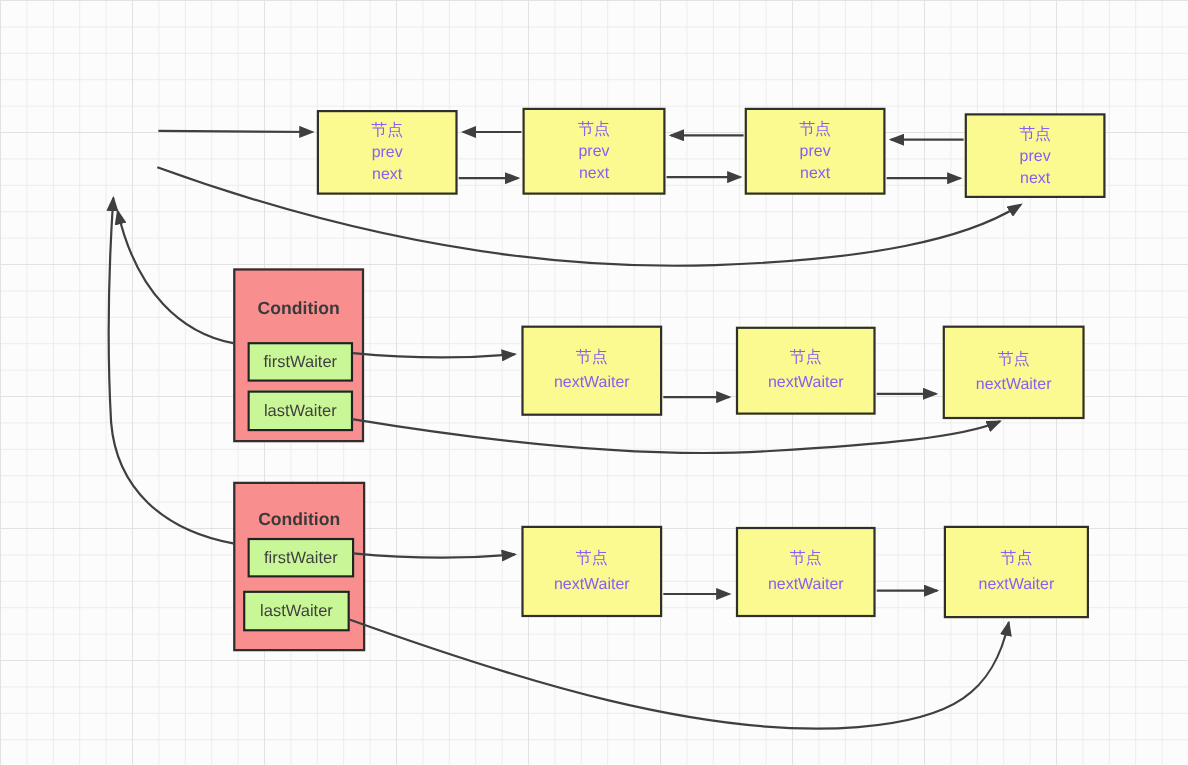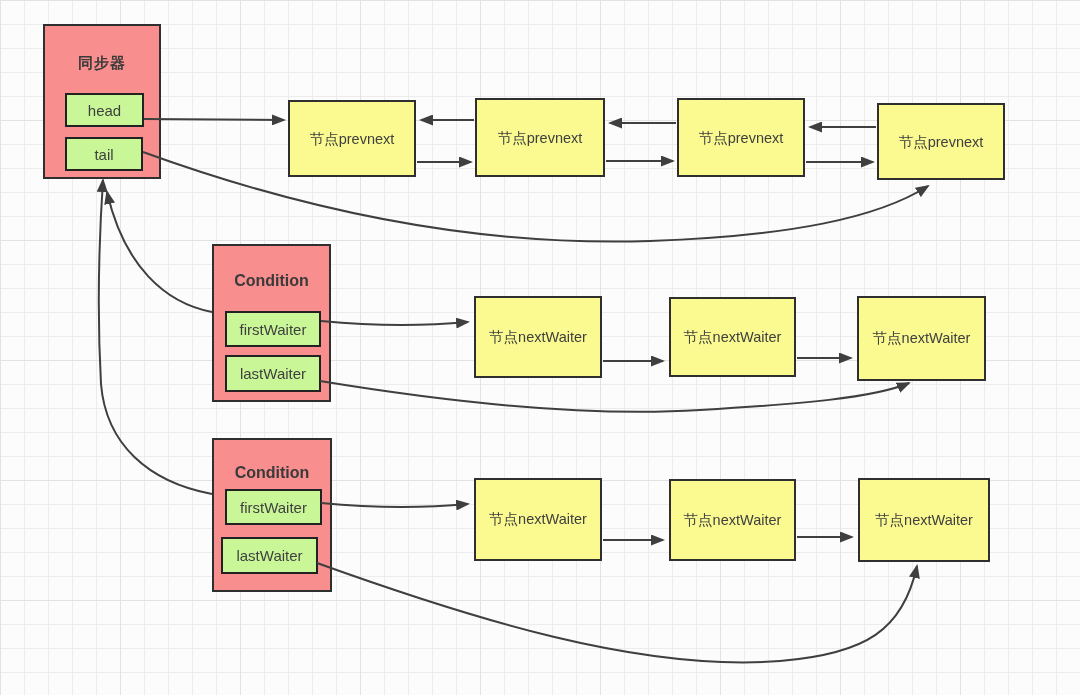--- a/index.html
+++ b/index.html
@@ -31,22 +31,22 @@
   .field{
     position:absolute;box-sizing:border-box;
     background:var(--field-fill,#c9f797);
     border:2px solid var(--field-border,#222222);
     display:flex;align-items:center;justify-content:center;
     font-size:15px;color:#3f3f3f;
   }
   .node{
     background:var(--node-fill,#fafa90);
     border:2px solid var(--node-border,#2f2f2f);
-    display:flex;flex-direction:row;align-items:center;justify-content:center;
-    color:#404040;font-size:14.5px;line-height:20px;text-align:center;
+    display:flex;flex-direction:column;align-items:center;justify-content:center;
+    color:#8b5cf6;font-size:14.5px;line-height:20px;text-align:center;
   }
   .node.waiter{line-height:23px;}
   
   #sync{left:43px;top:24px;width:118px;height:155px}
   #sync .container-title{top:28px;font-size:15px;letter-spacing:1px}
   #head{left:20px;top:67px;width:79px;height:34px}
   #tail{left:20px;top:111px;width:78px;height:34px}
 
   #n1{left:288px;top:100px;width:128px;height:77px}
   #n2{left:475px;top:98px;width:130px;height:79px}
@@ -81,29 +81,20 @@
     stroke:var(--arrow,#3f3f3f);
     stroke-width:2;
   }
   .ahp{fill:var(--arrow,#3f3f3f);}
 </style>
 </head>
 <body>
 
 <div class="canvas">
 
-  <div class="box container" id="sync">
-    <div class="container-title">同步器</div>
-    <div class="field" id="head">
-      <span>head</span>
-    </div>
-    <div class="field" id="tail">
-      <span>tail</span>
-    </div>
-  </div>
 
   <div class="box node" id="n1">
     <span>节点</span>
     <span>prev</span>
     <span>next</span>
   </div>
   <div class="box node" id="n2">
     <span>节点</span>
     <span>prev</span>
     <span>next</span>

